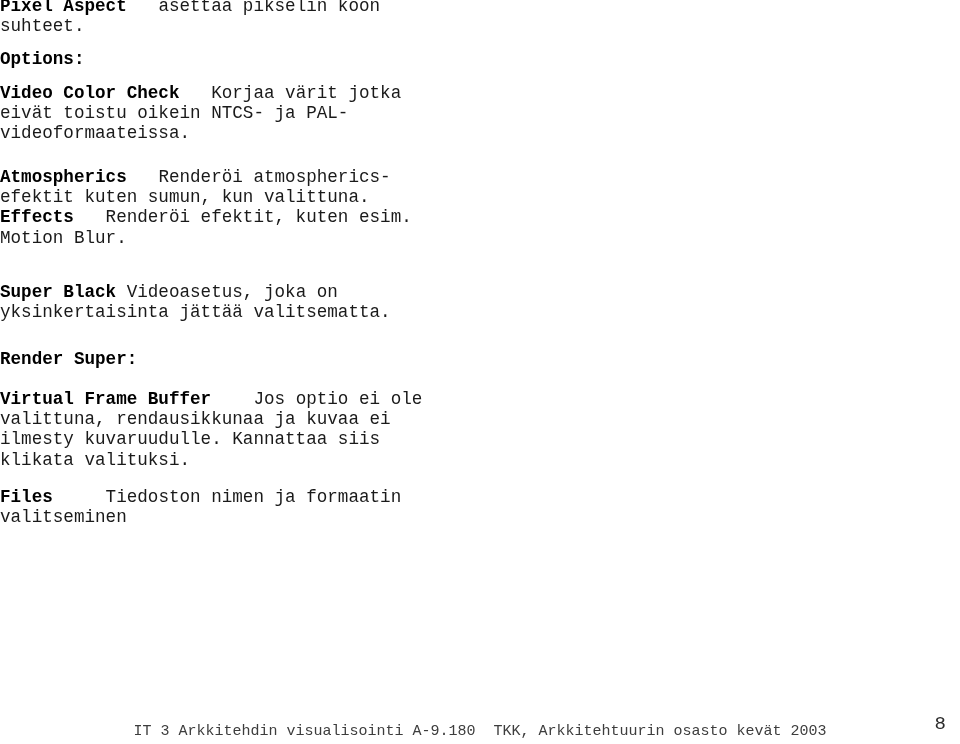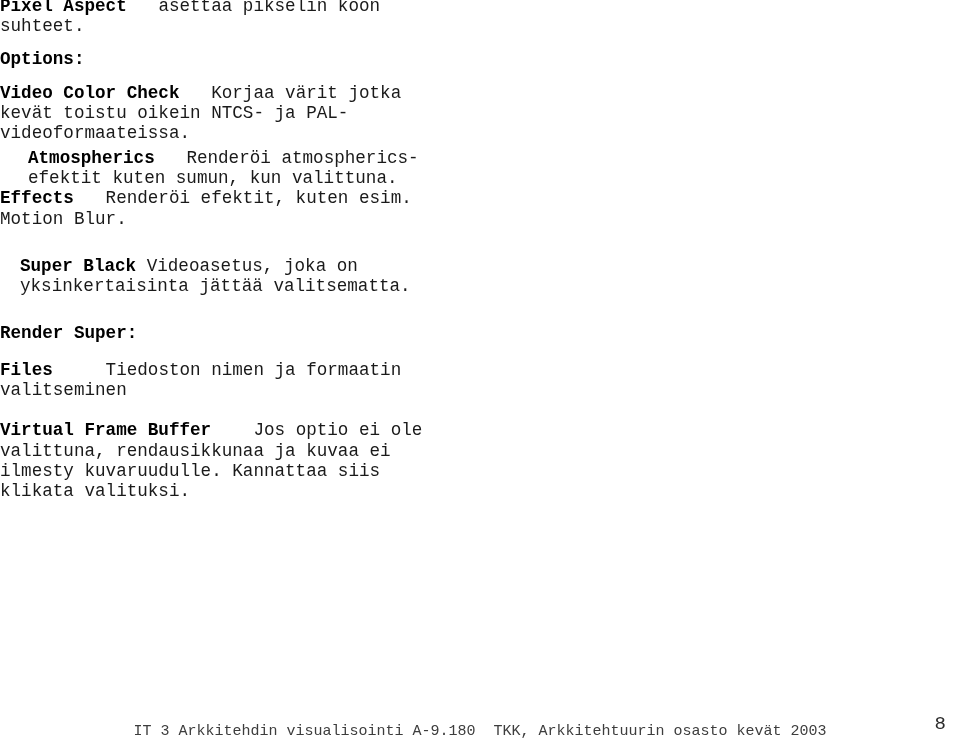--- a/index.html
+++ b/index.html
@@ -61,23 +61,23 @@
     color: #000000;
     margin: 0;
     white-space: pre;
   }
 
   
   .gap-pixel-aspect   { margin-top: 0px; }
   .gap-options        { margin-top: 12px; }
   .gap-video          { margin-top: 14px; }
   .gap-force          { margin-top: 20px; }
-  .gap-atmos          { margin-top: 4px; padding-left: 28px; }
+  .gap-atmos          { margin-top: 23px; }
   .gap-effects        { }
-  .gap-superblack     { margin-top: 27px; padding-left: 20px; }
+  .gap-superblack     { margin-top: 34px; }
   .gap-renderoutput   { margin-top: 26px; }
   .gap-files          { margin-top: 17px; }
   .gap-vfb            { margin-top: 20px; }
 
   
   .footer {
     position: absolute;
     left: 0;
     top: 714px;
     width: 960px;
@@ -114,42 +114,42 @@
 <div class="page">
 
   <div class="content">
 
     <p class="para gap-pixel-aspect"><span class="term">Pixel Aspect</span><span class="body">   asettaa pikselin koon
 suhteet.</span></p>
 
     <p class="heading gap-options">Options:</p>
 
     <p class="para gap-video"><span class="term">Video Color Check</span><span class="body">   Korjaa värit jotka
-kevät toistu oikein NTCS- ja PAL-
+eivät toistu oikein NTCS- ja PAL-
 videoformaateissa.</span></p>
 
 
     <p class="para gap-atmos"><span class="term">Atmospherics</span><span class="body">   Renderöi atmospherics-
 efektit kuten sumun, kun valittuna.</span></p>
 
     <p class="para gap-effects"><span class="term">Effects</span><span class="body">   Renderöi efektit, kuten esim.
 Motion Blur.</span></p>
 
     <p class="para gap-superblack"><span class="term">Super Black</span><span class="body"> Videoasetus, joka on
 yksinkertaisinta jättää valitsematta.</span></p>
 
     <p class="heading gap-renderoutput">Render Super:</p>
 
-    <p class="para gap-files"><span class="term">Files</span><span class="body">     Tiedoston nimen ja formaatin
-valitseminen</span></p>
-
     <p class="para gap-vfb"><span class="term">Virtual Frame Buffer</span><span class="body">    Jos optio ei ole
 valittuna, rendausikkunaa ja kuvaa ei
 ilmesty kuvaruudulle. Kannattaa siis
 klikata valituksi.</span></p>
+
+    <p class="para gap-files"><span class="term">Files</span><span class="body">     Tiedoston nimen ja formaatin
+valitseminen</span></p>
 
   </div>
 
   <div class="footer">
     <p class="footer-line">IT 3 Arkkitehdin visualisointi A-9.180  TKK, Arkkitehtuurin osasto kevät 2003</p>
     <p class="footer-copy">© Jari Kannattaa</p>
   </div>
 
   <div class="page-number">8</div>
 

